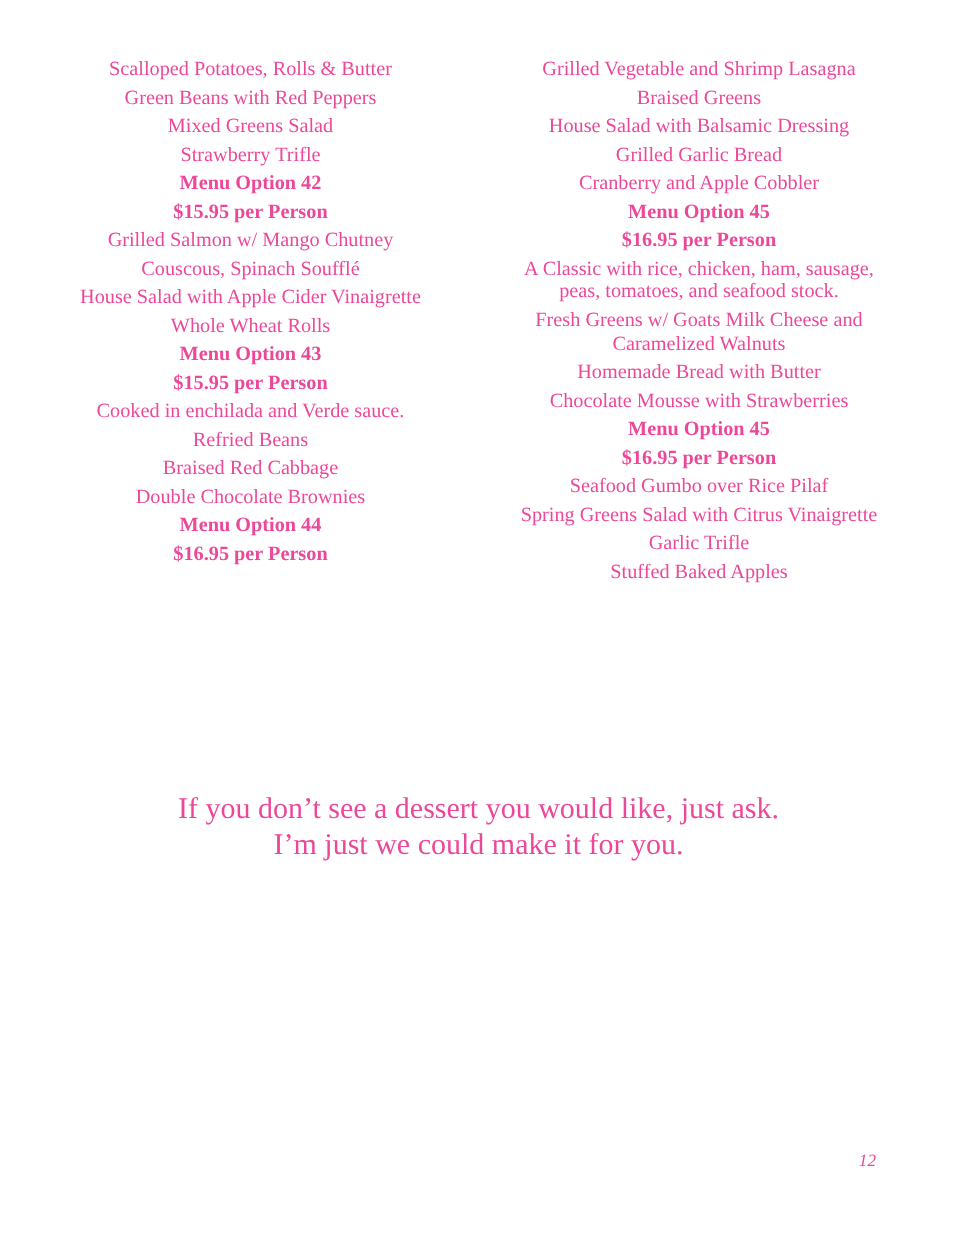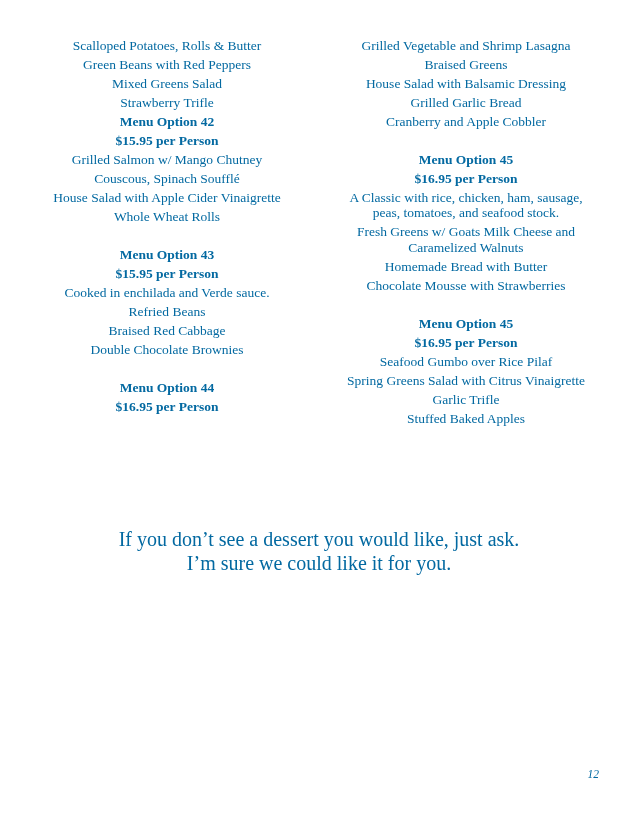--- a/index.html
+++ b/index.html
@@ -2,32 +2,32 @@
 <html><head>
 <meta charset="utf-8">
 <style>
   * { margin: 0; padding: 0; box-sizing: border-box; }
   html, body { background: #ffffff; }
   .page {
     position: relative;
     width: 636px;
     height: 826px;
     background: #ffffff;
-    color: #0369a1;
+    color: #ec4899;
     font-family: "Liberation Serif", serif;
     overflow: hidden;
   }
   .column {
     position: absolute;
     top: 36px;
     text-align: center;
   }
   .col-left  { left: 36px;  width: 262px; }
   .col-right { left: 336px; width: 260px; }
-  .menu-section.gap { margin-top: 19px; }
+  .menu-section.gap { }
   .line {
     font-size: 13.5px;
     line-height: 15.5px;
     padding: 1.75px 0;
     text-align: center;
   }
   .bold { font-weight: bold; }
   .footer-note {
     position: absolute;
     top: 527px;
@@ -35,21 +35,21 @@
     width: 638px;
     text-align: center;
   }
   .footer-line {
     font-size: 20px;
     line-height: 24px;
   }
   .page-number {
     position: absolute;
     top: 767px;
-    right: 37px;
+    right: 52px;
     font-size: 11.5px;
     line-height: 14px;
     font-style: italic;
   }
 </style>
 </head>
 <body>
 
 <div class="page">
 
@@ -112,18 +112,18 @@
       <div class="line">Seafood Gumbo over Rice Pilaf</div>
       <div class="line">Spring Greens Salad with Citrus Vinaigrette</div>
       <div class="line">Garlic Trifle</div>
       <div class="line">Stuffed Baked Apples</div>
     </section>
 
   </div>
 
   <div class="footer-note">
     <div class="footer-line">If you don’t see a dessert you would like, just ask.</div>
-    <div class="footer-line">I’m sure we could like it for you.</div>
+    <div class="footer-line">I’m just we could make it for you.</div>
   </div>
 
   <div class="page-number">12</div>
 
 </div>
 
 </body></html>

